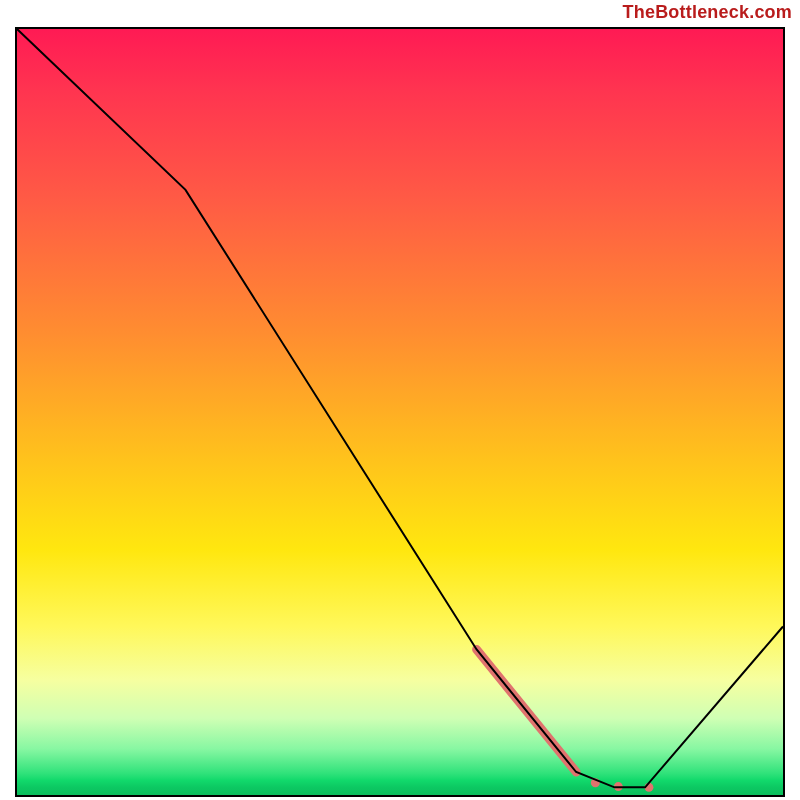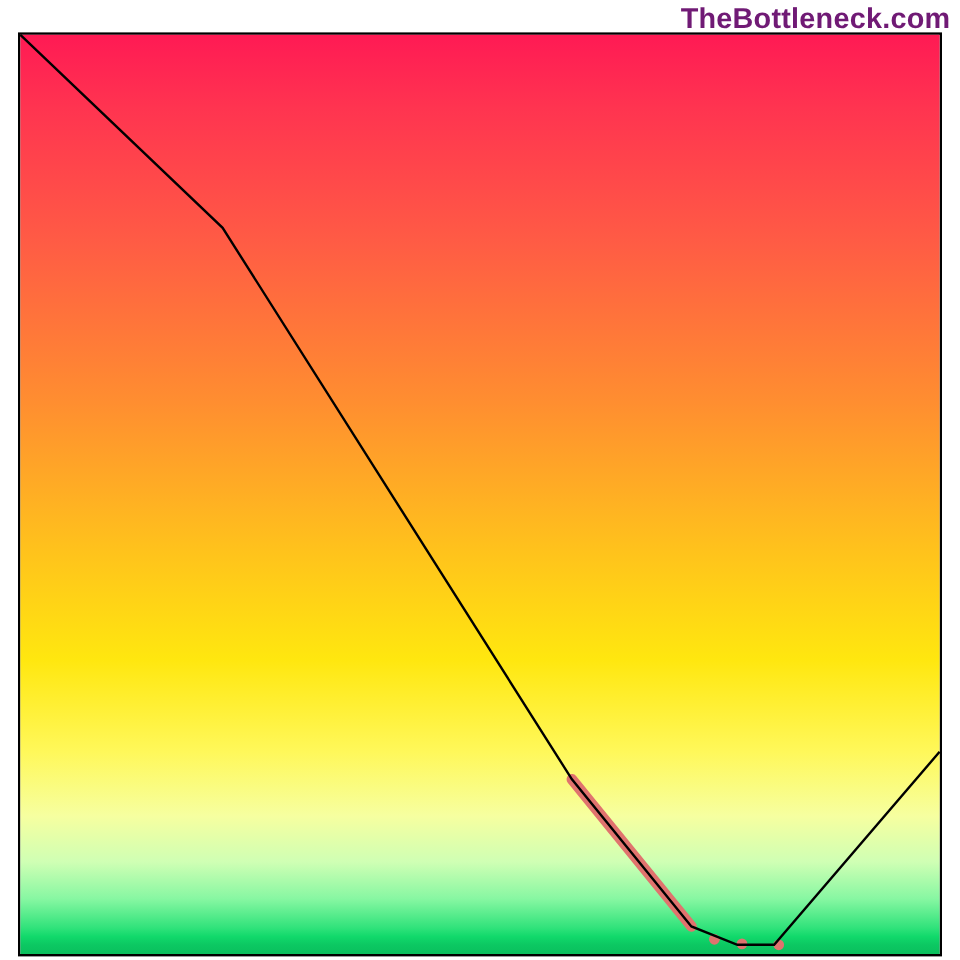--- a/index.html
+++ b/index.html
@@ -13,23 +13,23 @@
   }
   .stage {
     position: relative;
     width: 800px;
     height: 800px;
   }
   .watermark {
     position: absolute;
     top: 2px;
     right: 8px;
-    font-size: 24px;
+    font-size: 18px;
     font-weight: 600;
-    color: #701a75;
+    color: #b91c1c;
     letter-spacing: 0.2px;
     user-select: none;
   }
   .plot-frame {
     position: absolute;
     left: 15px;
     top: 27px;
     width: 770px;
     height: 770px;
     box-sizing: border-box;

